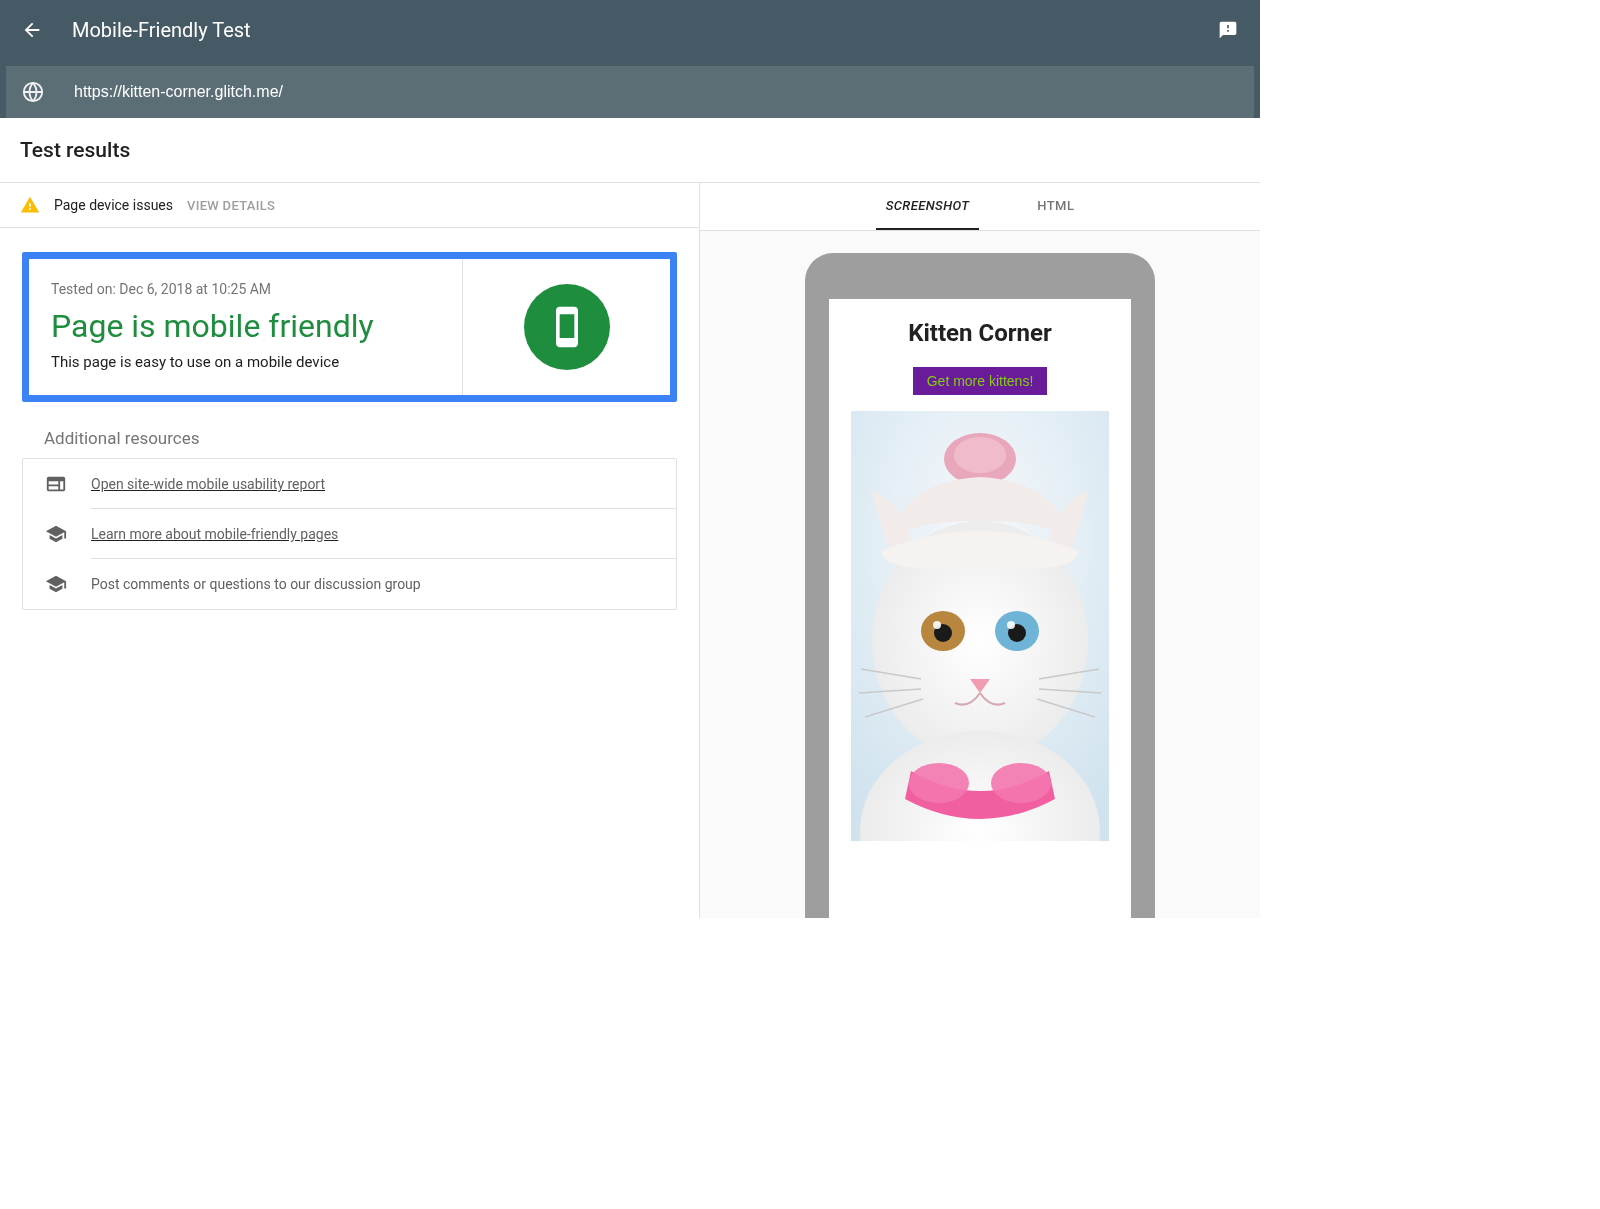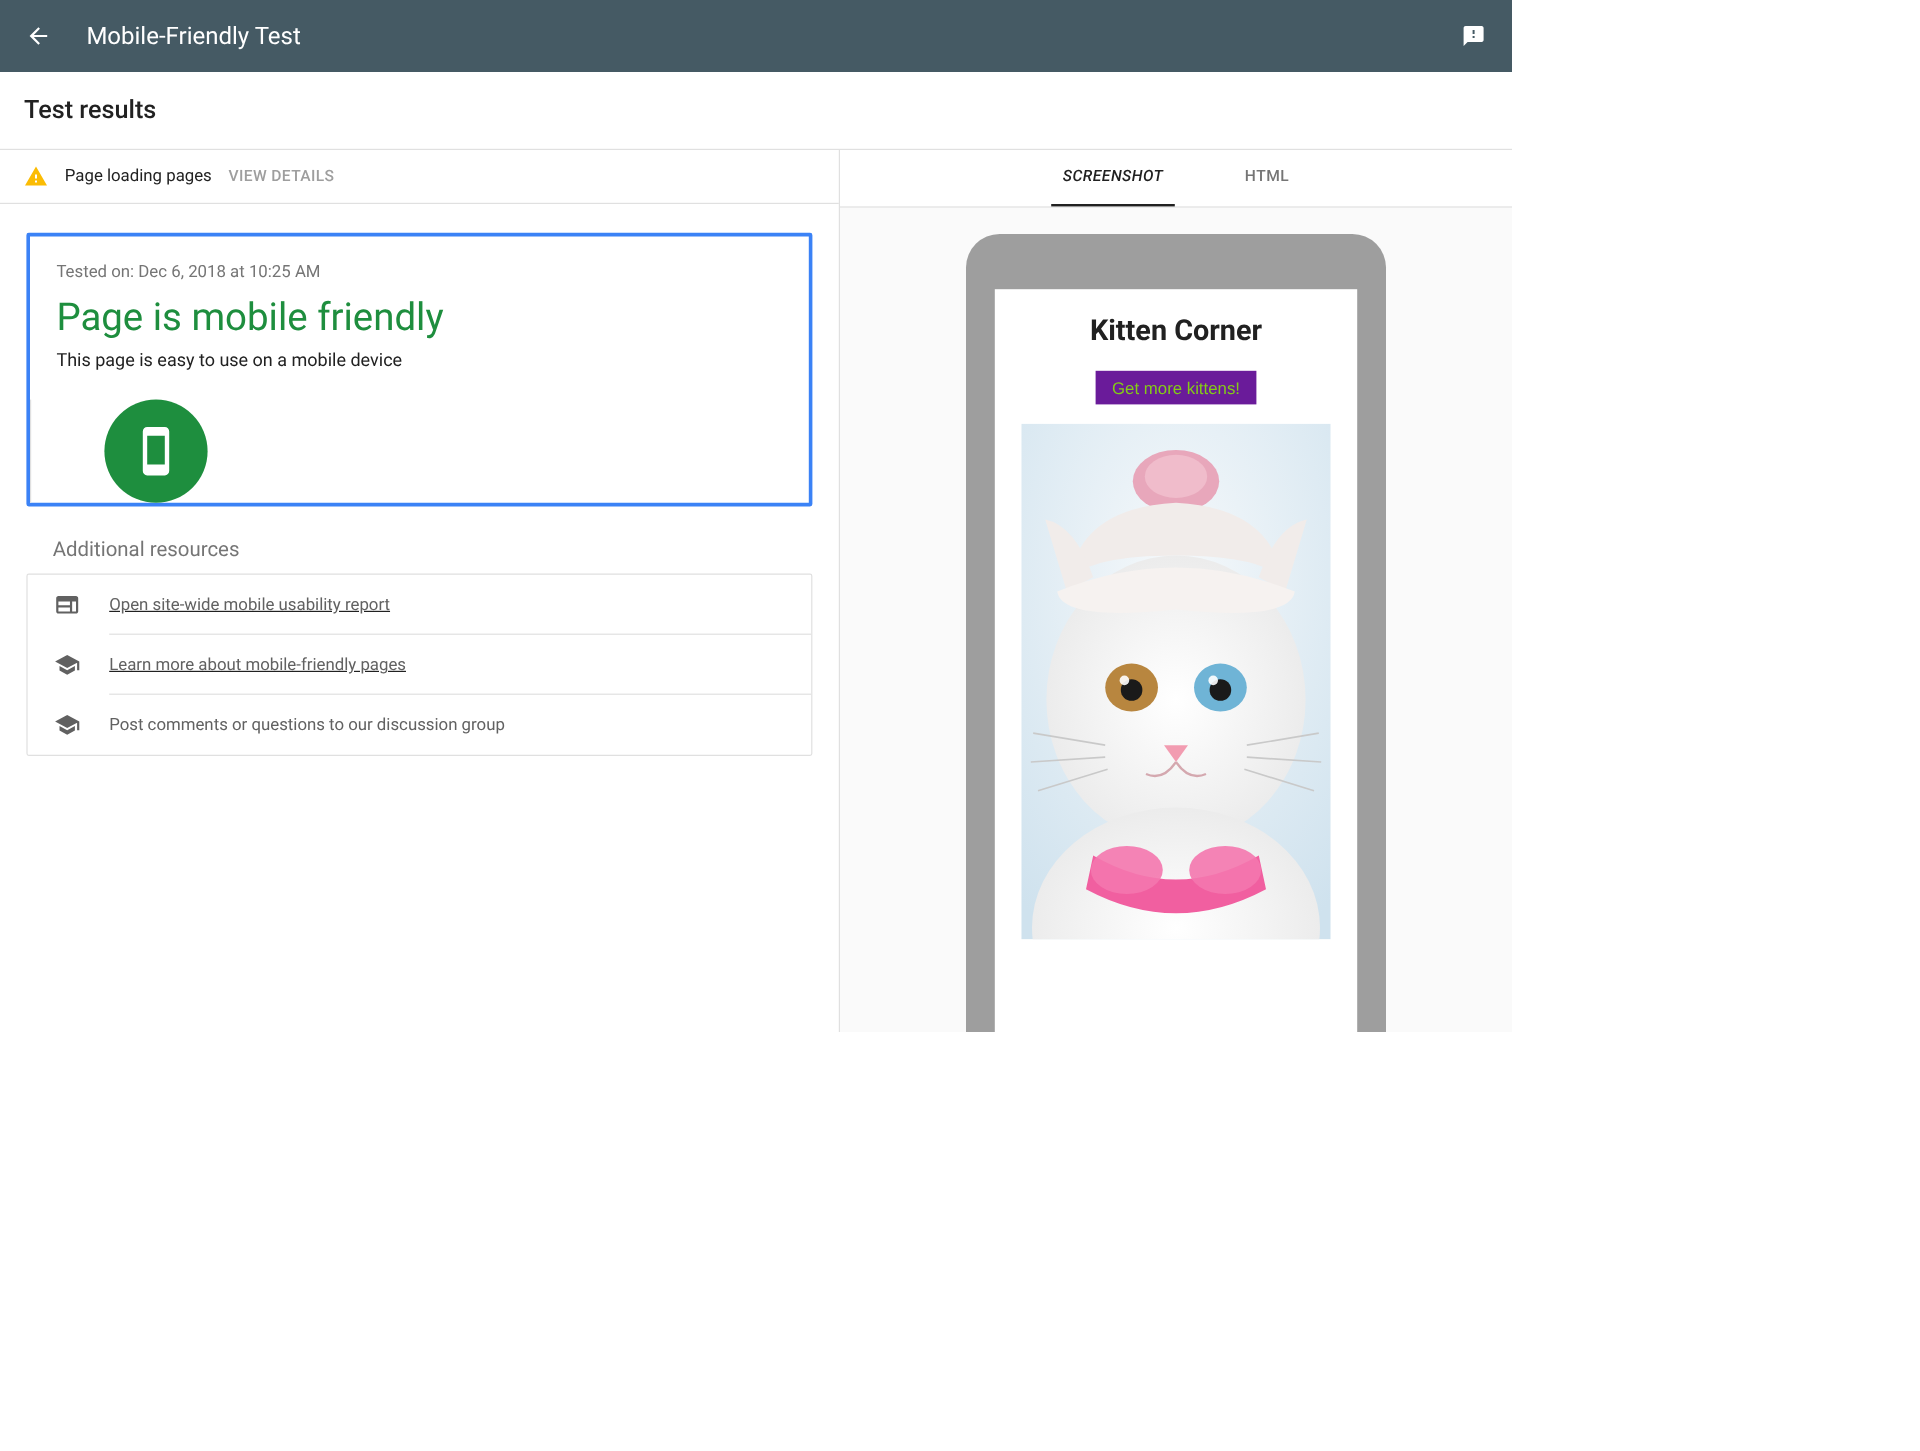--- a/index.html
+++ b/index.html
@@ -88,24 +88,23 @@
 .view-details {
   font-size: 13px;
   font-weight: 500;
   color: #9e9e9e;
   letter-spacing: 0.3px;
   cursor: pointer;
 }
 .result-card {
   margin: 24px 22px 0 22px;
   background: #fff;
-  border: 3px solid #3b82f6;
+  border: 7px solid #3b82f6;
   border-radius: 2px;
   display: flex;
-  flex-direction: column;
 }
 .result-card-left {
   flex: 1;
   padding: 22px 22px 24px 22px;
 }
 .tested-on {
   font-size: 14px;
   color: #757575;
   margin-bottom: 10px;
 }
@@ -250,32 +249,41 @@
           <path d="M20 11H7.83l5.59-5.59L12 4l-8 8 8 8 1.41-1.41L7.83 13H20z"></path>
         </svg>
     </div>
     <div class="header-title">Mobile-Friendly Test</div>
     <div class="feedback-btn">
       <svg width="20" height="20" viewBox="0 0 24 24" fill="#fff">
           <path d="M20 2H4c-1.1 0-2 .9-2 2v18l4-4h14c1.1 0 2-.9 2-2V4c0-1.1-.9-2-2-2zm-7 12h-2v-2h2v2zm0-4h-2V6h2v4z"></path>
         </svg>
     </div>
   </div>
+  <div class="url-bar">
+    <span class="globe">
+      <svg width="22" height="22" viewBox="0 0 24 24" fill="none" stroke="#fff" stroke-width="2">
+          <circle cx="12" cy="12" r="10"></circle>
+          <path d="M2 12h20M12 2a15 15 0 0 1 0 20M12 2a15 15 0 0 0 0 20"></path>
+        </svg>
+    </span>
+    <input class="url-input" value="https://kitten-corner.glitch.me/" style="">
+  </div>
 </div>
 
 <div class="results-header">Test results</div>
 
 <div class="content">
   <div class="left-pane">
 
     <div class="issues-row">
       <svg class="warning-triangle" viewBox="0 0 24 24" fill="#fbbc04">
           <path d="M1 21h22L12 2 1 21zm12-3h-2v-2h2v2zm0-4h-2v-4h2v4z"></path>
         </svg>
-      <span class="issues-label">Page loading pages</span>
+      <span class="issues-label">Page device issues</span>
       <span class="view-details">VIEW DETAILS</span>
     </div>
 
     <div class="result-card">
       <div class="result-card-left">
         <div class="tested-on">Tested on: Dec 6, 2018 at 10:25 AM</div>
         <div class="result-title">Page is mobile friendly</div>
         <div class="result-subtitle">This page is easy to use on a mobile device</div>
       </div>
       <div class="result-card-right">

